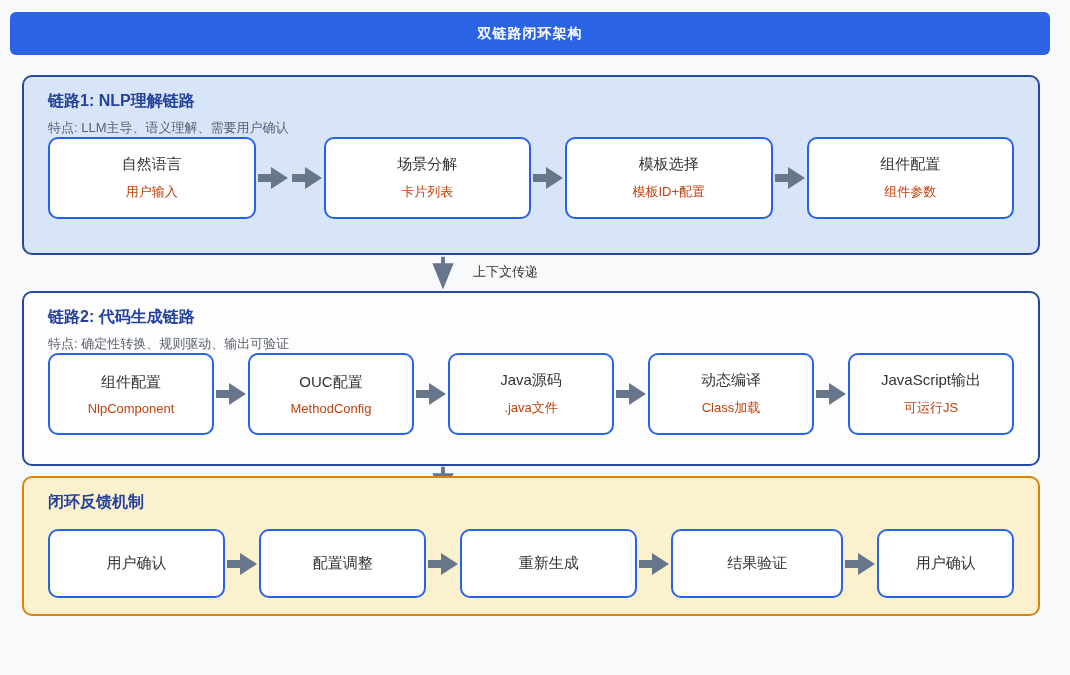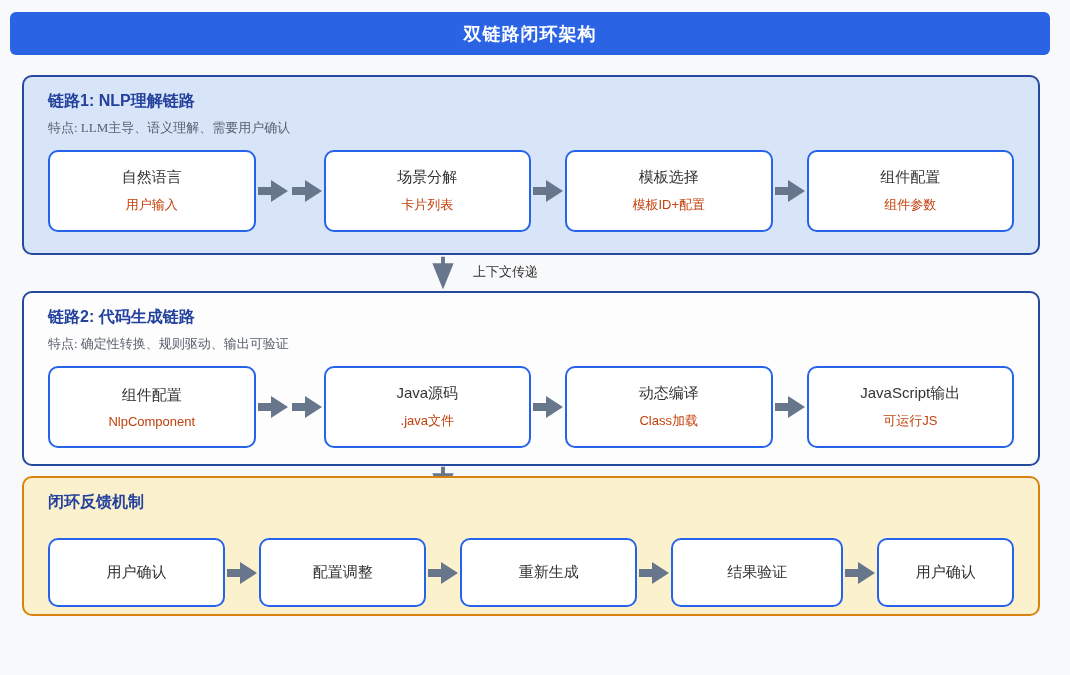--- a/index.html
+++ b/index.html
@@ -9,37 +9,37 @@
     width: 1070px; height: 675px; overflow: hidden;
   }
   .canvas { position: relative; width: 1070px; height: 675px; background: #f8f9fa; }
 
   
   .titlebar {
     position: absolute; left: 10px; top: 12px; width: 1040px; height: 43px;
     background: var(--header_bg, #2a64e4); border-radius: 6px;
     display: flex; align-items: center; justify-content: center;
   }
-  .titlebar .t { color: #ffffff; font-size: 18px; font-weight: bold; letter-spacing: 1px; }
+  .titlebar .t { color: #ffffff; font-size: 14px; font-weight: bold; letter-spacing: 1px; }
 
   
   .panel {
     position: absolute; left: 22px; width: 1018px;
     border: 2.5px solid; border-radius: 10px;
     padding: 14px 24px 0 24px;
   }
   .panel-1 { top: 75px;  height: 180px; background: var(--panel1_bg, #d8e4f8); border-color: var(--panel_border_navy, #27489f); }
   .panel-2 { top: 291px; height: 175px; background: var(--panel2_bg, #fdfdfe); border-color: var(--panel_border_navy, #27489f); }
   .panel-3 { top: 476px; height: 140px; background: var(--panel3_bg, #fcf1cd); border-color: var(--panel3_border, #d9830e); }
 
   .panel-title { font-size: 16px; font-weight: bold; color: var(--title_navy, #24419e); }
-  .panel-sub   { font-size: 13px; color: #5a616d; margin-top: 7px; font-family: Liberation Serif, serif; }
+  .panel-sub   { font-size: 13px; color: #5a616d; margin-top: 7px; }
 
-  .node-row { display: flex; align-items: center; margin-top: 13px; }
-  .panel-3 .node-row { margin-top: 25px; }
+  .node-row { display: flex; align-items: center; }
+  .panel-3 .node-row { margin-top: 16px; }
 
   .node {
     flex: 1 1 0; height: 82px; background: #ffffff;
     border: 2.5px solid var(--node_border, #2563eb); border-radius: 10px;
     display: flex; flex-direction: column; align-items: center; justify-content: center;
     gap: 9px; min-width: 0;
   }
   .panel-3 .node { height: 69px; }
   .node-title { font-size: 15px; color: #333333; white-space: nowrap; }
   .node-sub   { font-size: 13px; color: #c2410c; white-space: nowrap; }
@@ -115,20 +115,24 @@
     <div class="panel-title">链路2: 代码生成链路</div>
     <div class="panel-sub">特点: 确定性转换、规则驱动、输出可验证</div>
     <div class="node-row">
       <div class="node">
         <div class="node-title">组件配置</div>
         <div class="node-sub">NlpComponent</div>
       </div>
       <svg class="arrow-right" viewBox="0 0 30 24">
           <path d="M0 8 H13 V1 L30 12 L13 23 V16 H0 Z"></path>
         </svg>
+      <div class="node">
+        <div class="node-title">OUC配置</div>
+        <div class="node-sub">MethodConfig</div>
+      </div>
       <svg class="arrow-right" viewBox="0 0 30 24">
           <path d="M0 8 H13 V1 L30 12 L13 23 V16 H0 Z"></path>
         </svg>
       <div class="node">
         <div class="node-title">Java源码</div>
         <div class="node-sub">.java文件</div>
       </div>
       <svg class="arrow-right" viewBox="0 0 30 24">
           <path d="M0 8 H13 V1 L30 12 L13 23 V16 H0 Z"></path>
         </svg>

